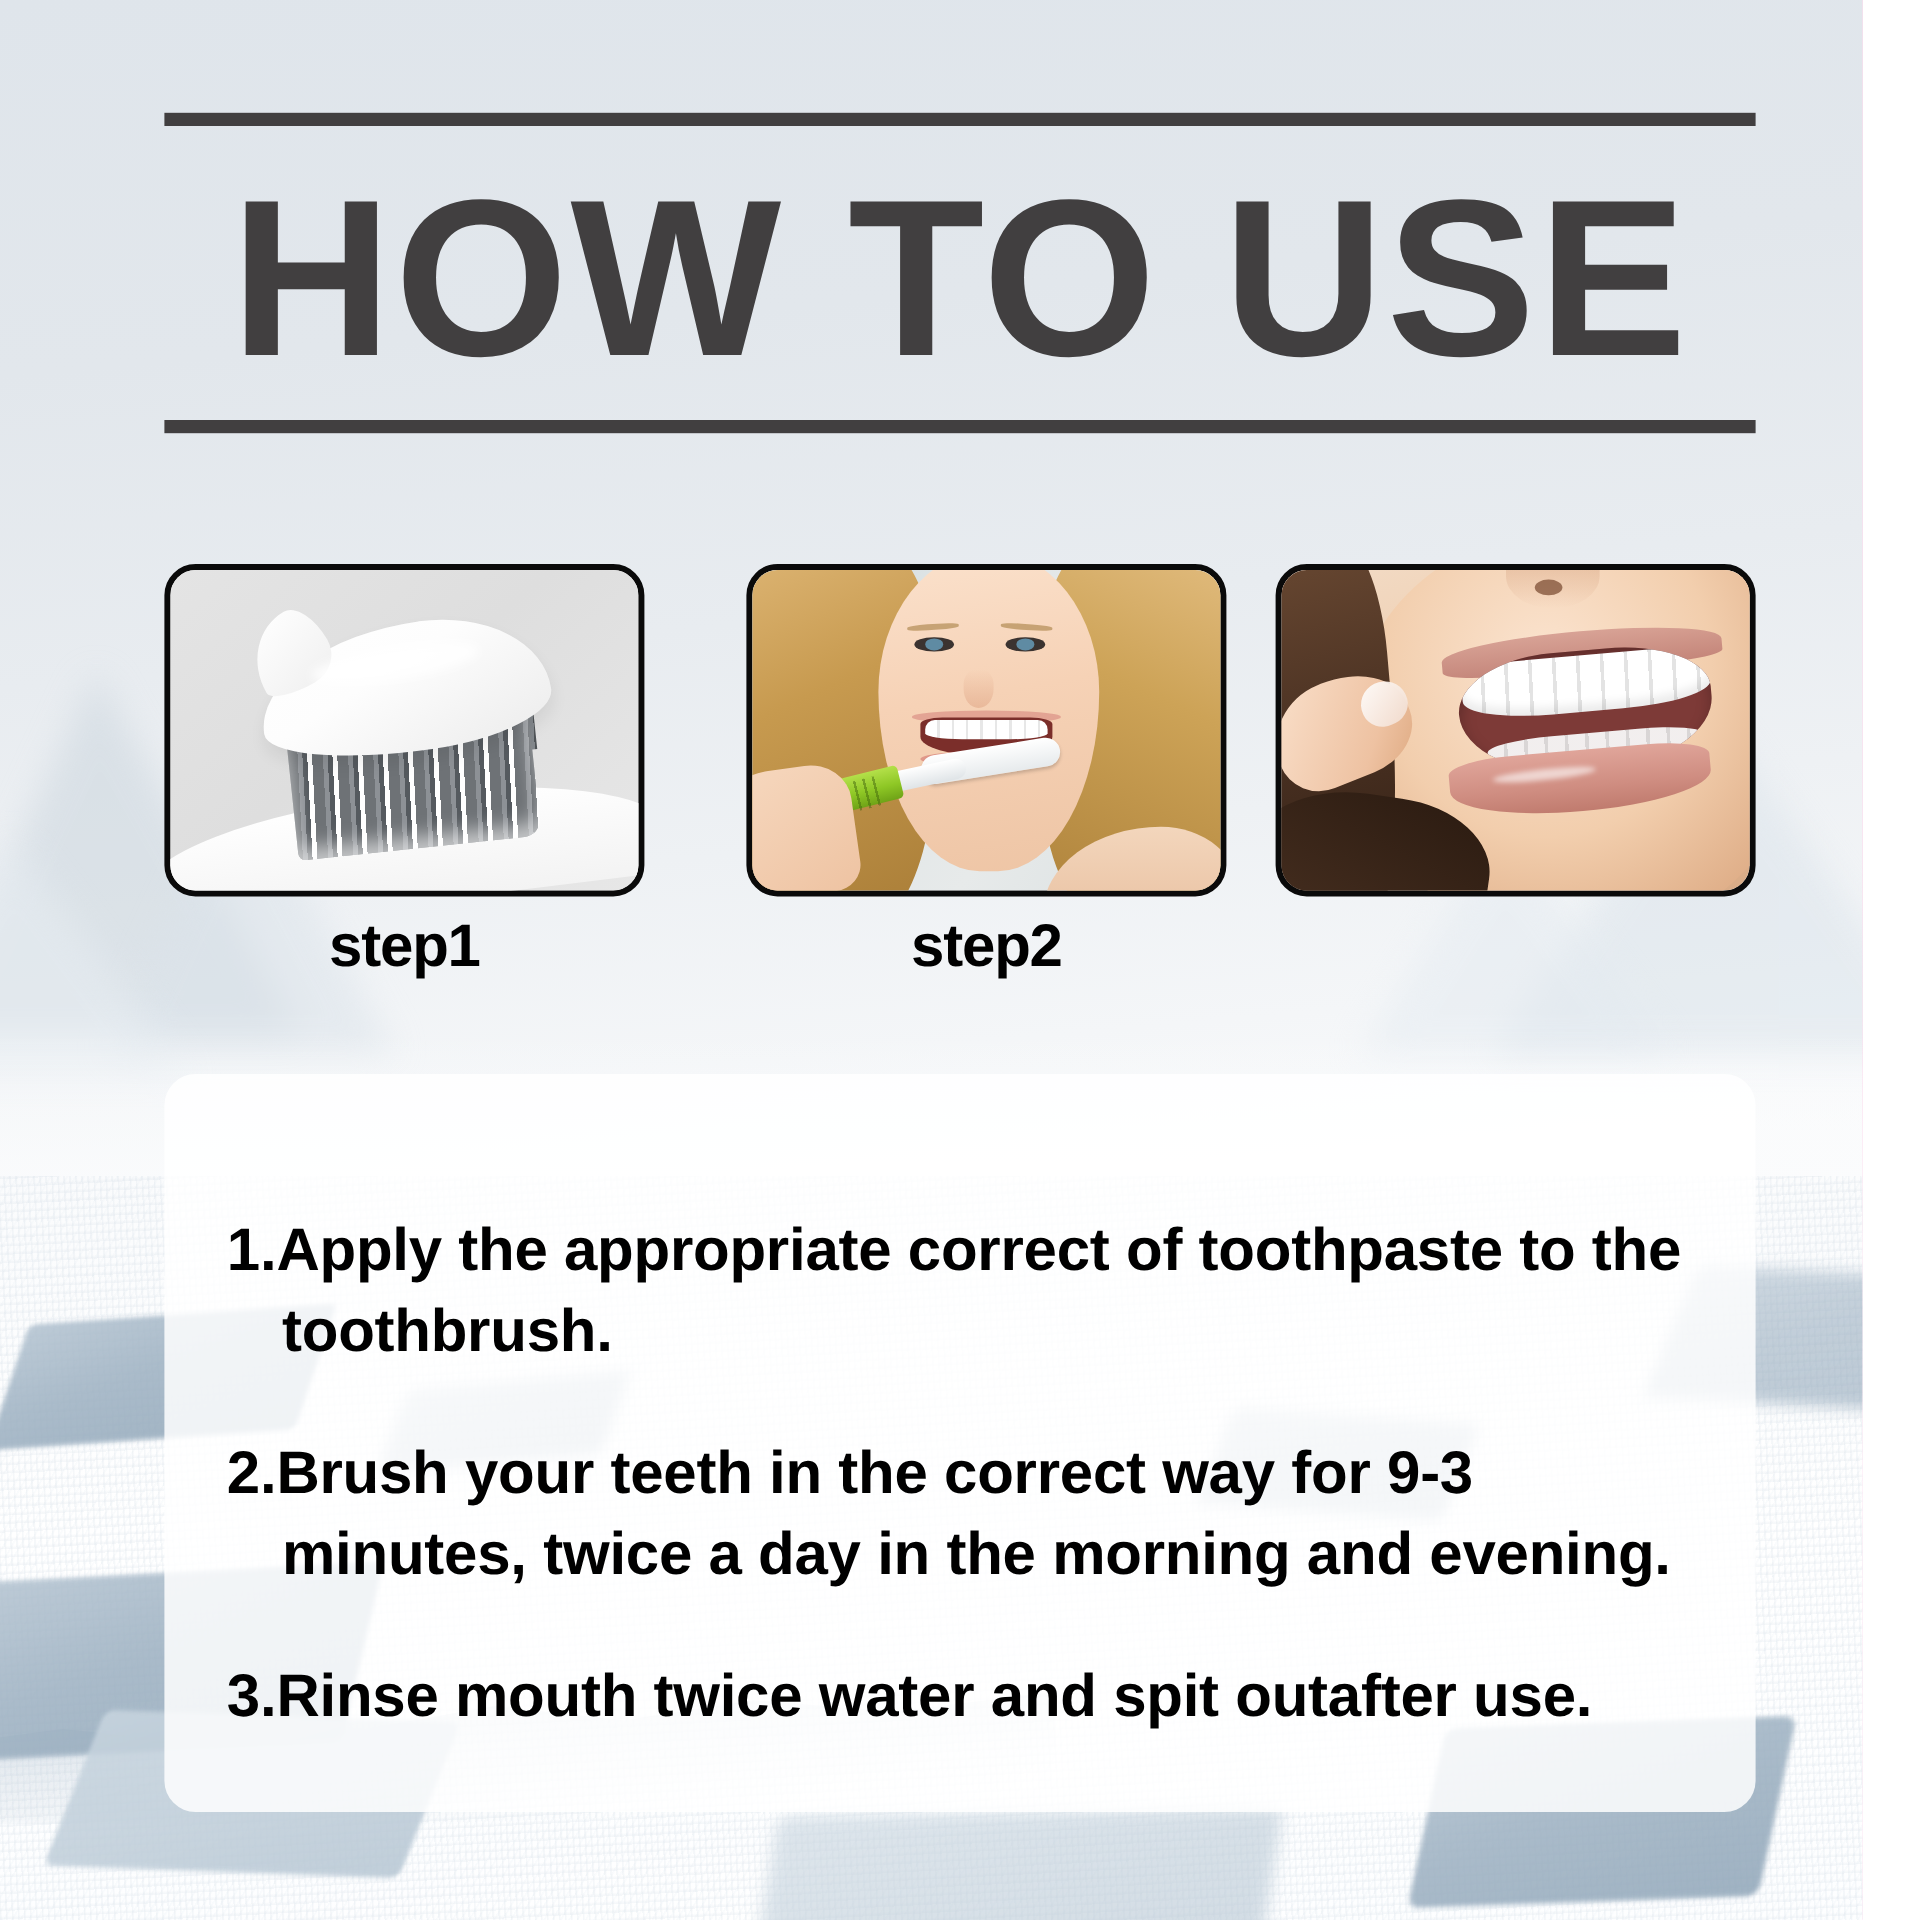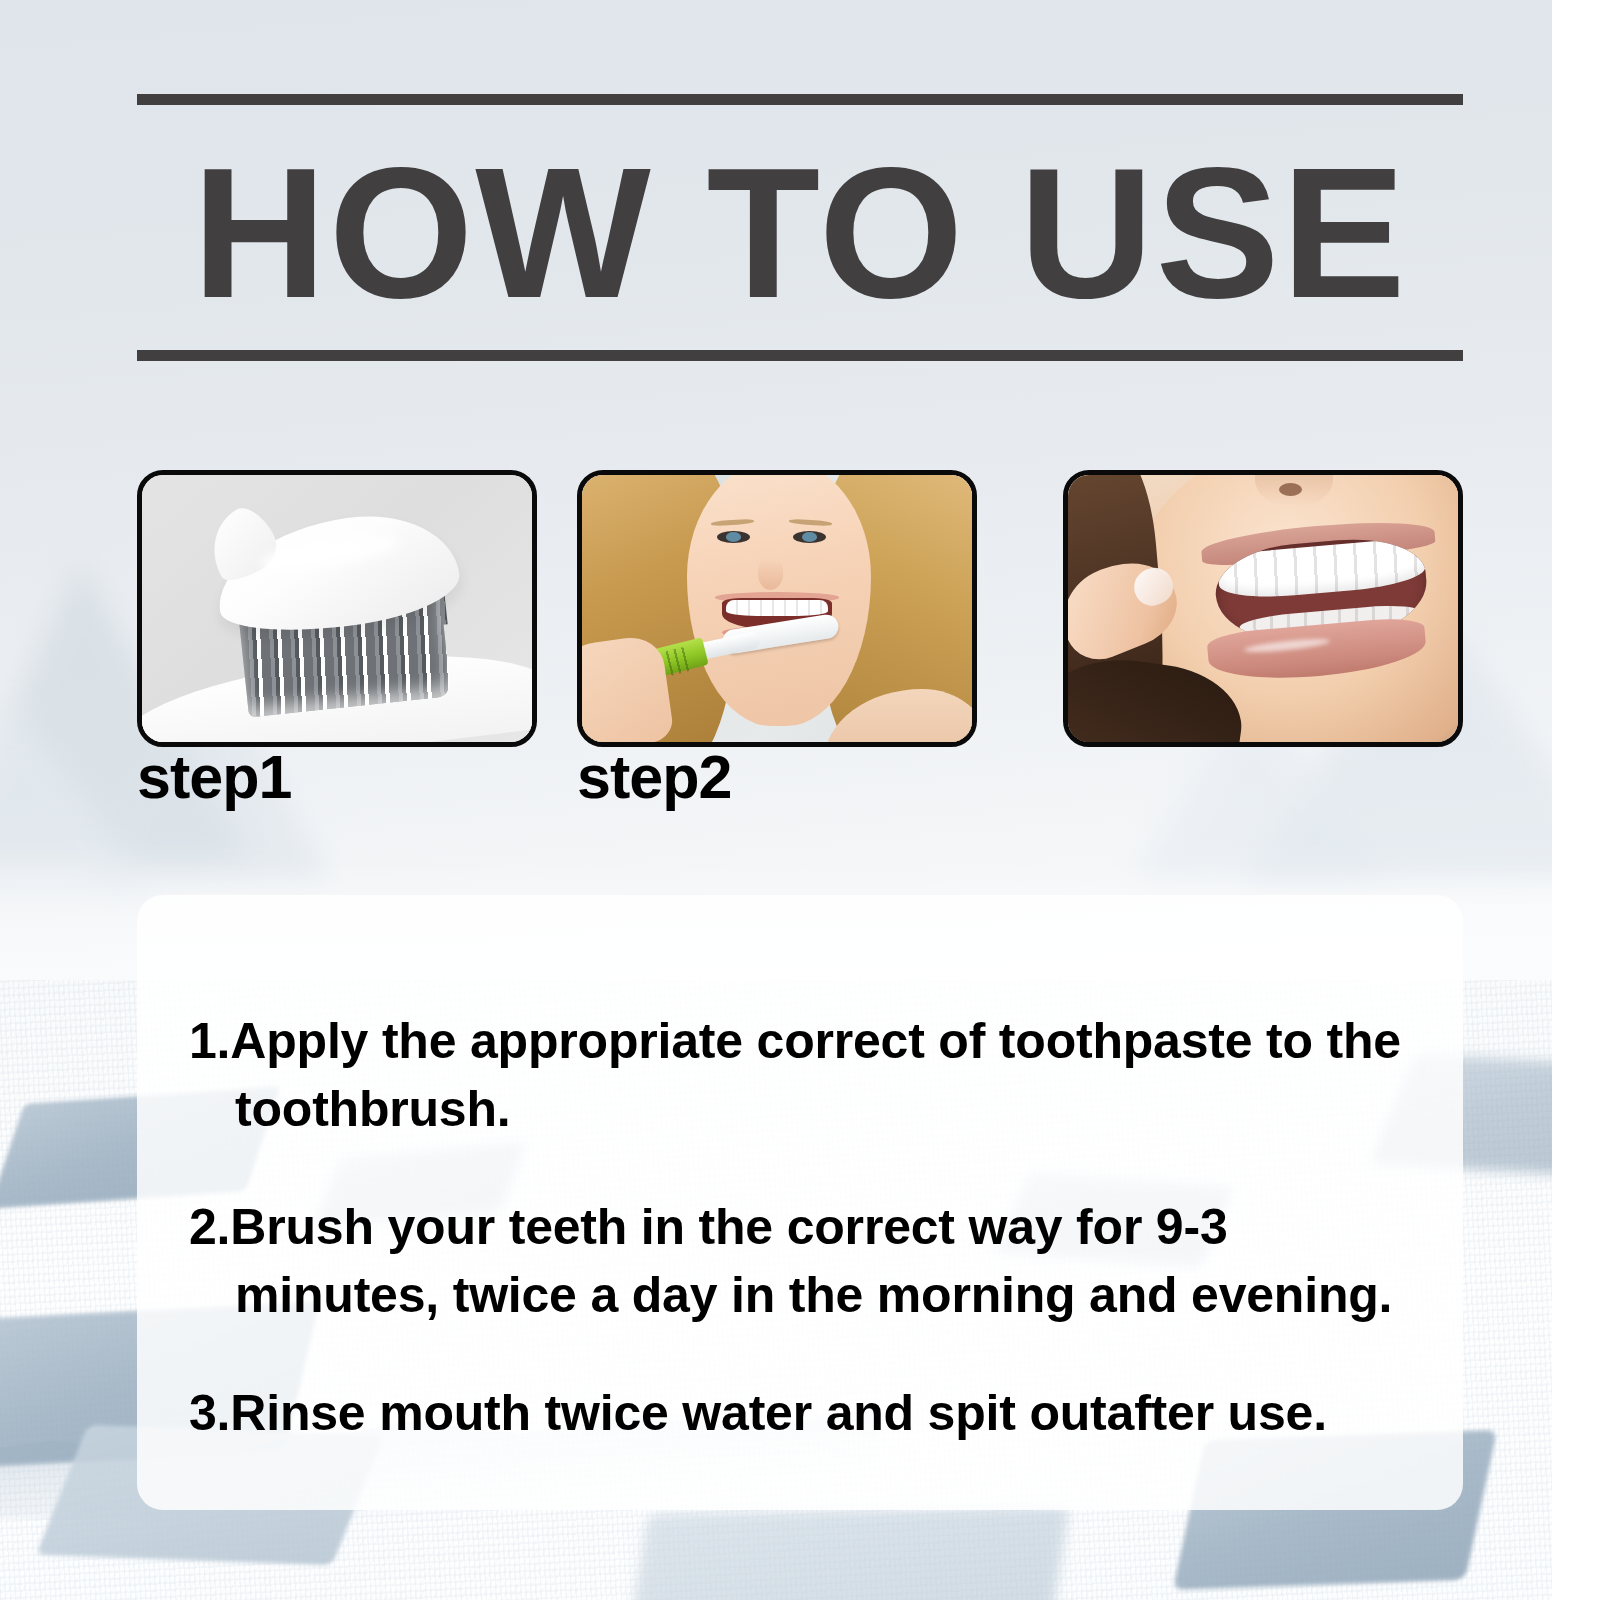--- a/index.html
+++ b/index.html
@@ -195,35 +195,37 @@
     top: 470px;
     width: 1326px;
     height: 400px;
   }
   .step {
     position: absolute;
     top: 0;
     width: 400px;
   }
   .step-1 { left: 0px; }
-  .step-2 { left: 440px; }
+  .step-2 { left: 485px; }
   .step-3 { left: 926px; }
 
   .step-frame {
     position: relative;
     width: 400px;
     height: 277px;
     border: 5px solid #0a0a0a;
     border-radius: 26px;
     overflow: hidden;
     box-sizing: border-box;
     background: #e9e9e9;
   }
   .step-label {
-    font-size: 61px;
+    margin-top: 16px;
+    text-align: center;
+    font-size: 50px;
     font-weight: 700;
     color: #000000;
     line-height: 1;
     letter-spacing: -1px;
   }
 
   .photo { position: absolute; inset: 0; overflow: hidden; }
 
   
   .p1-bg {

